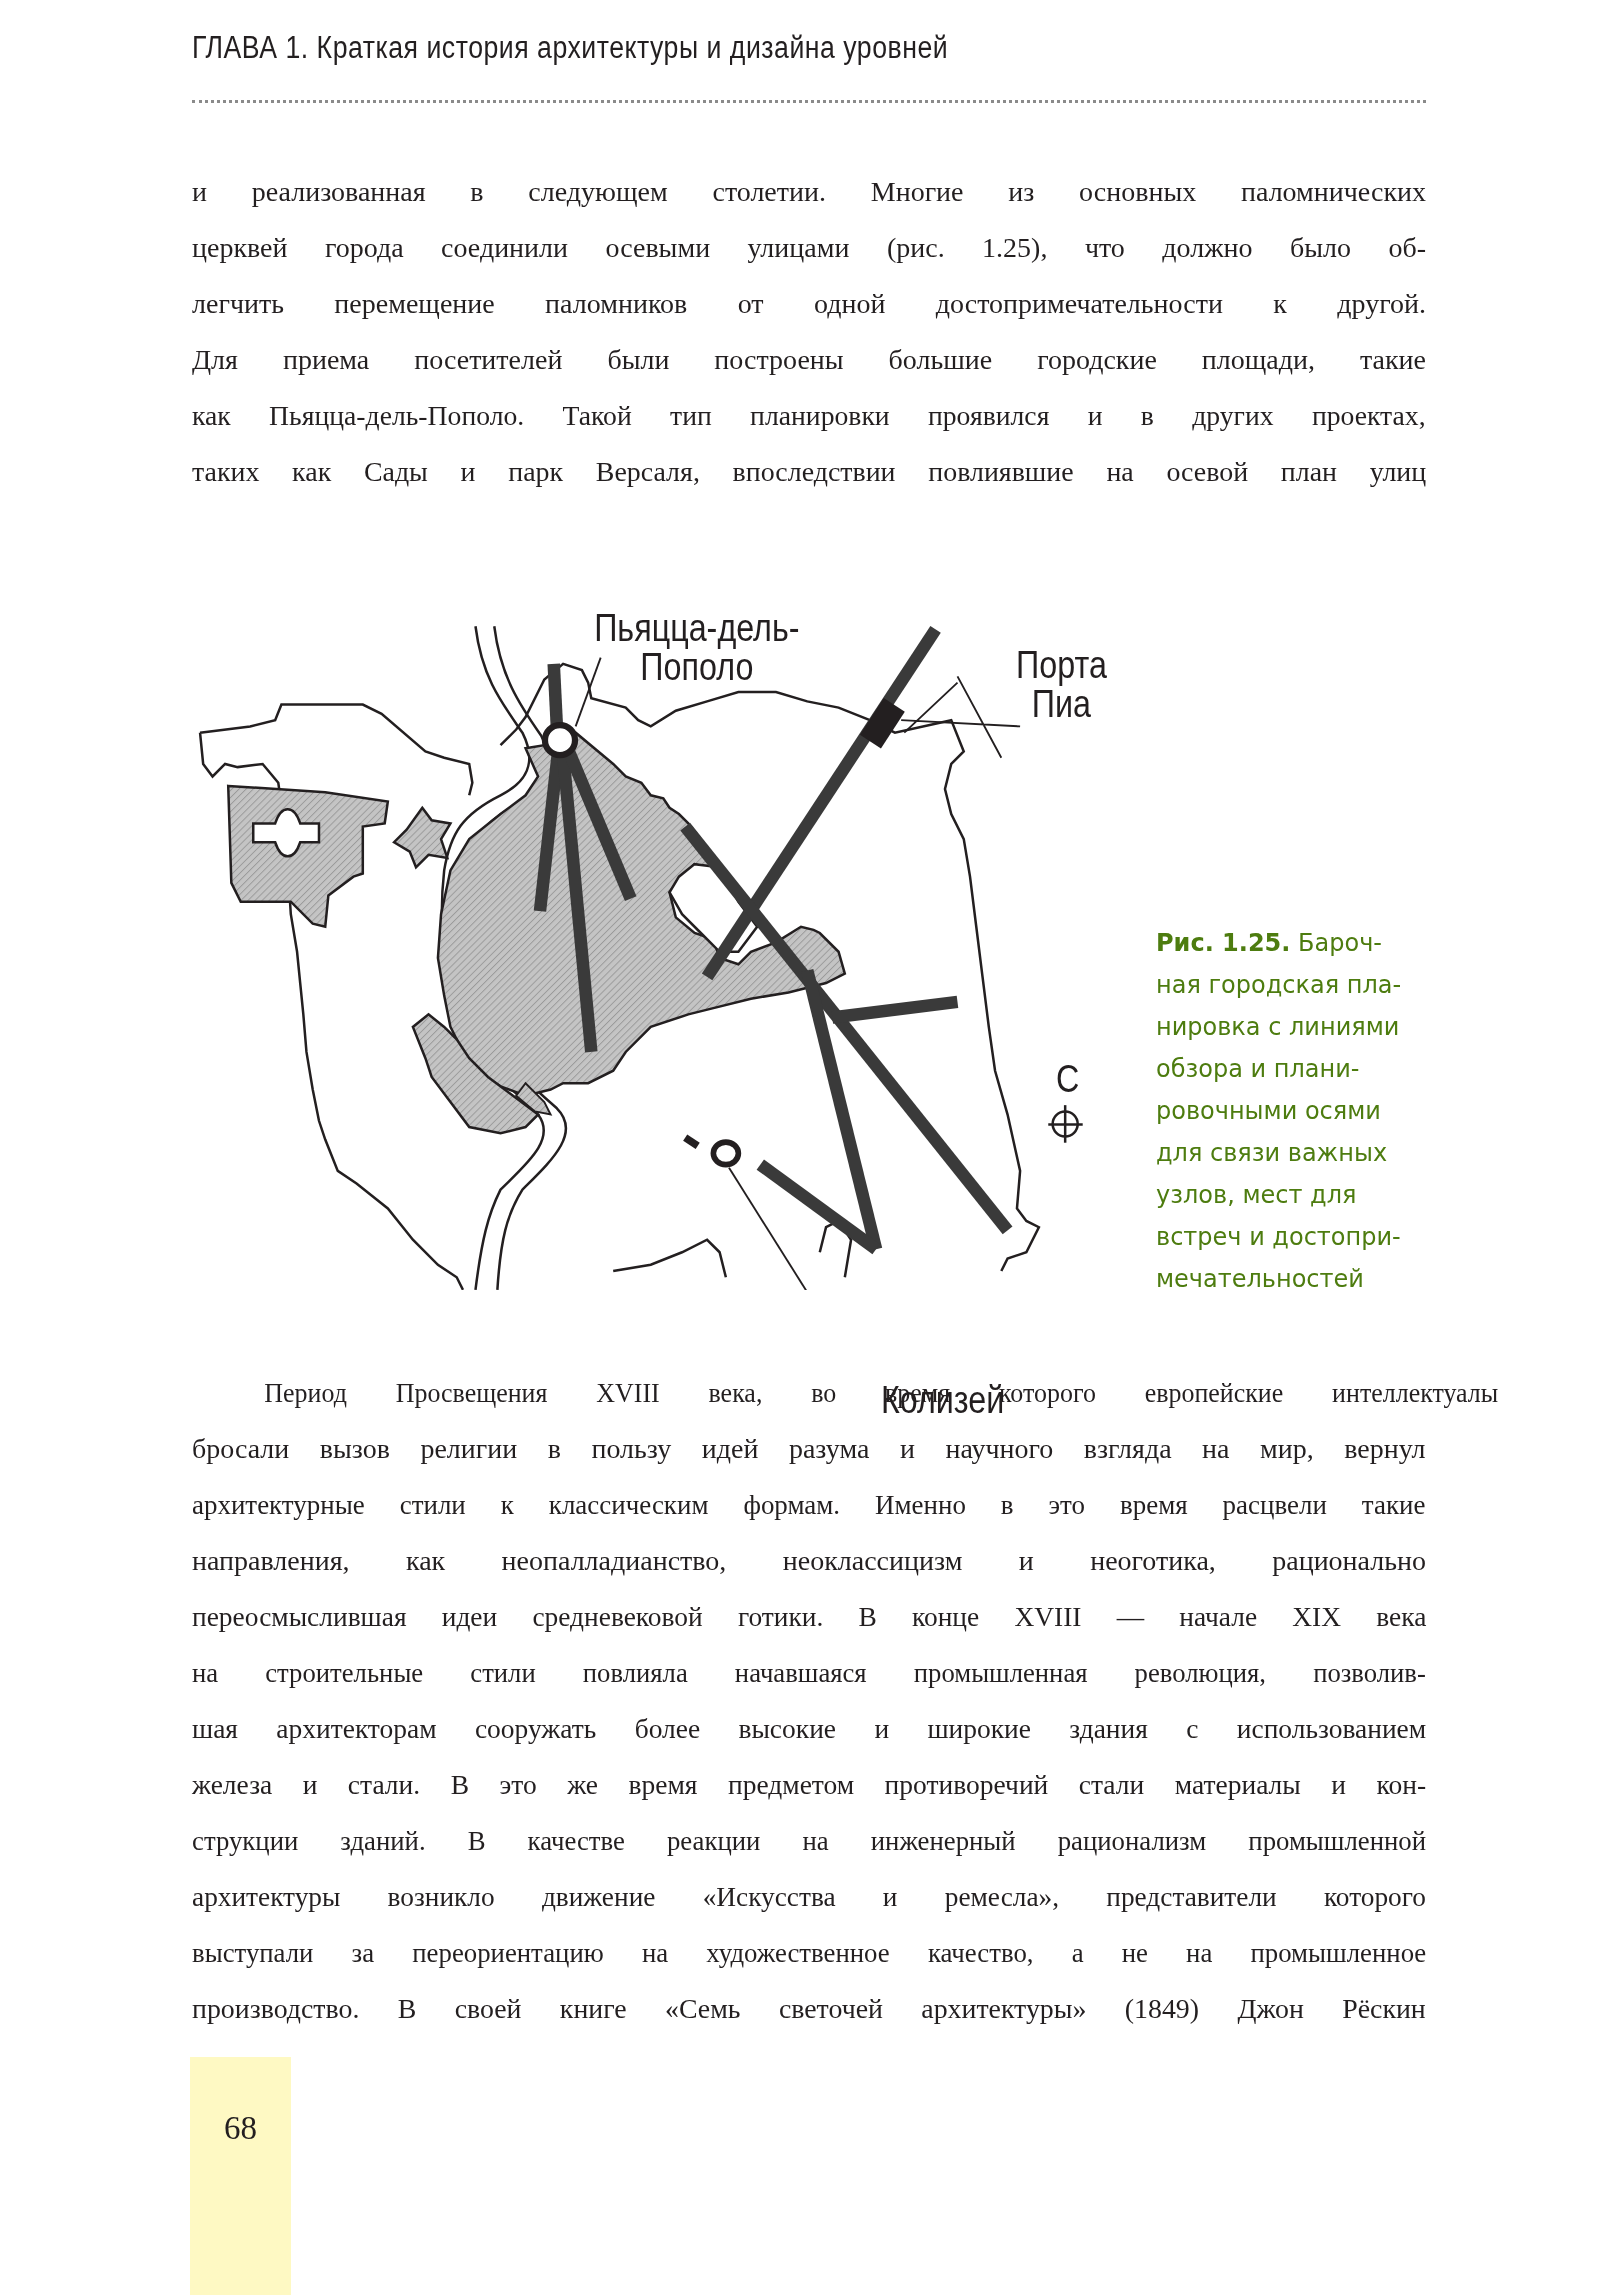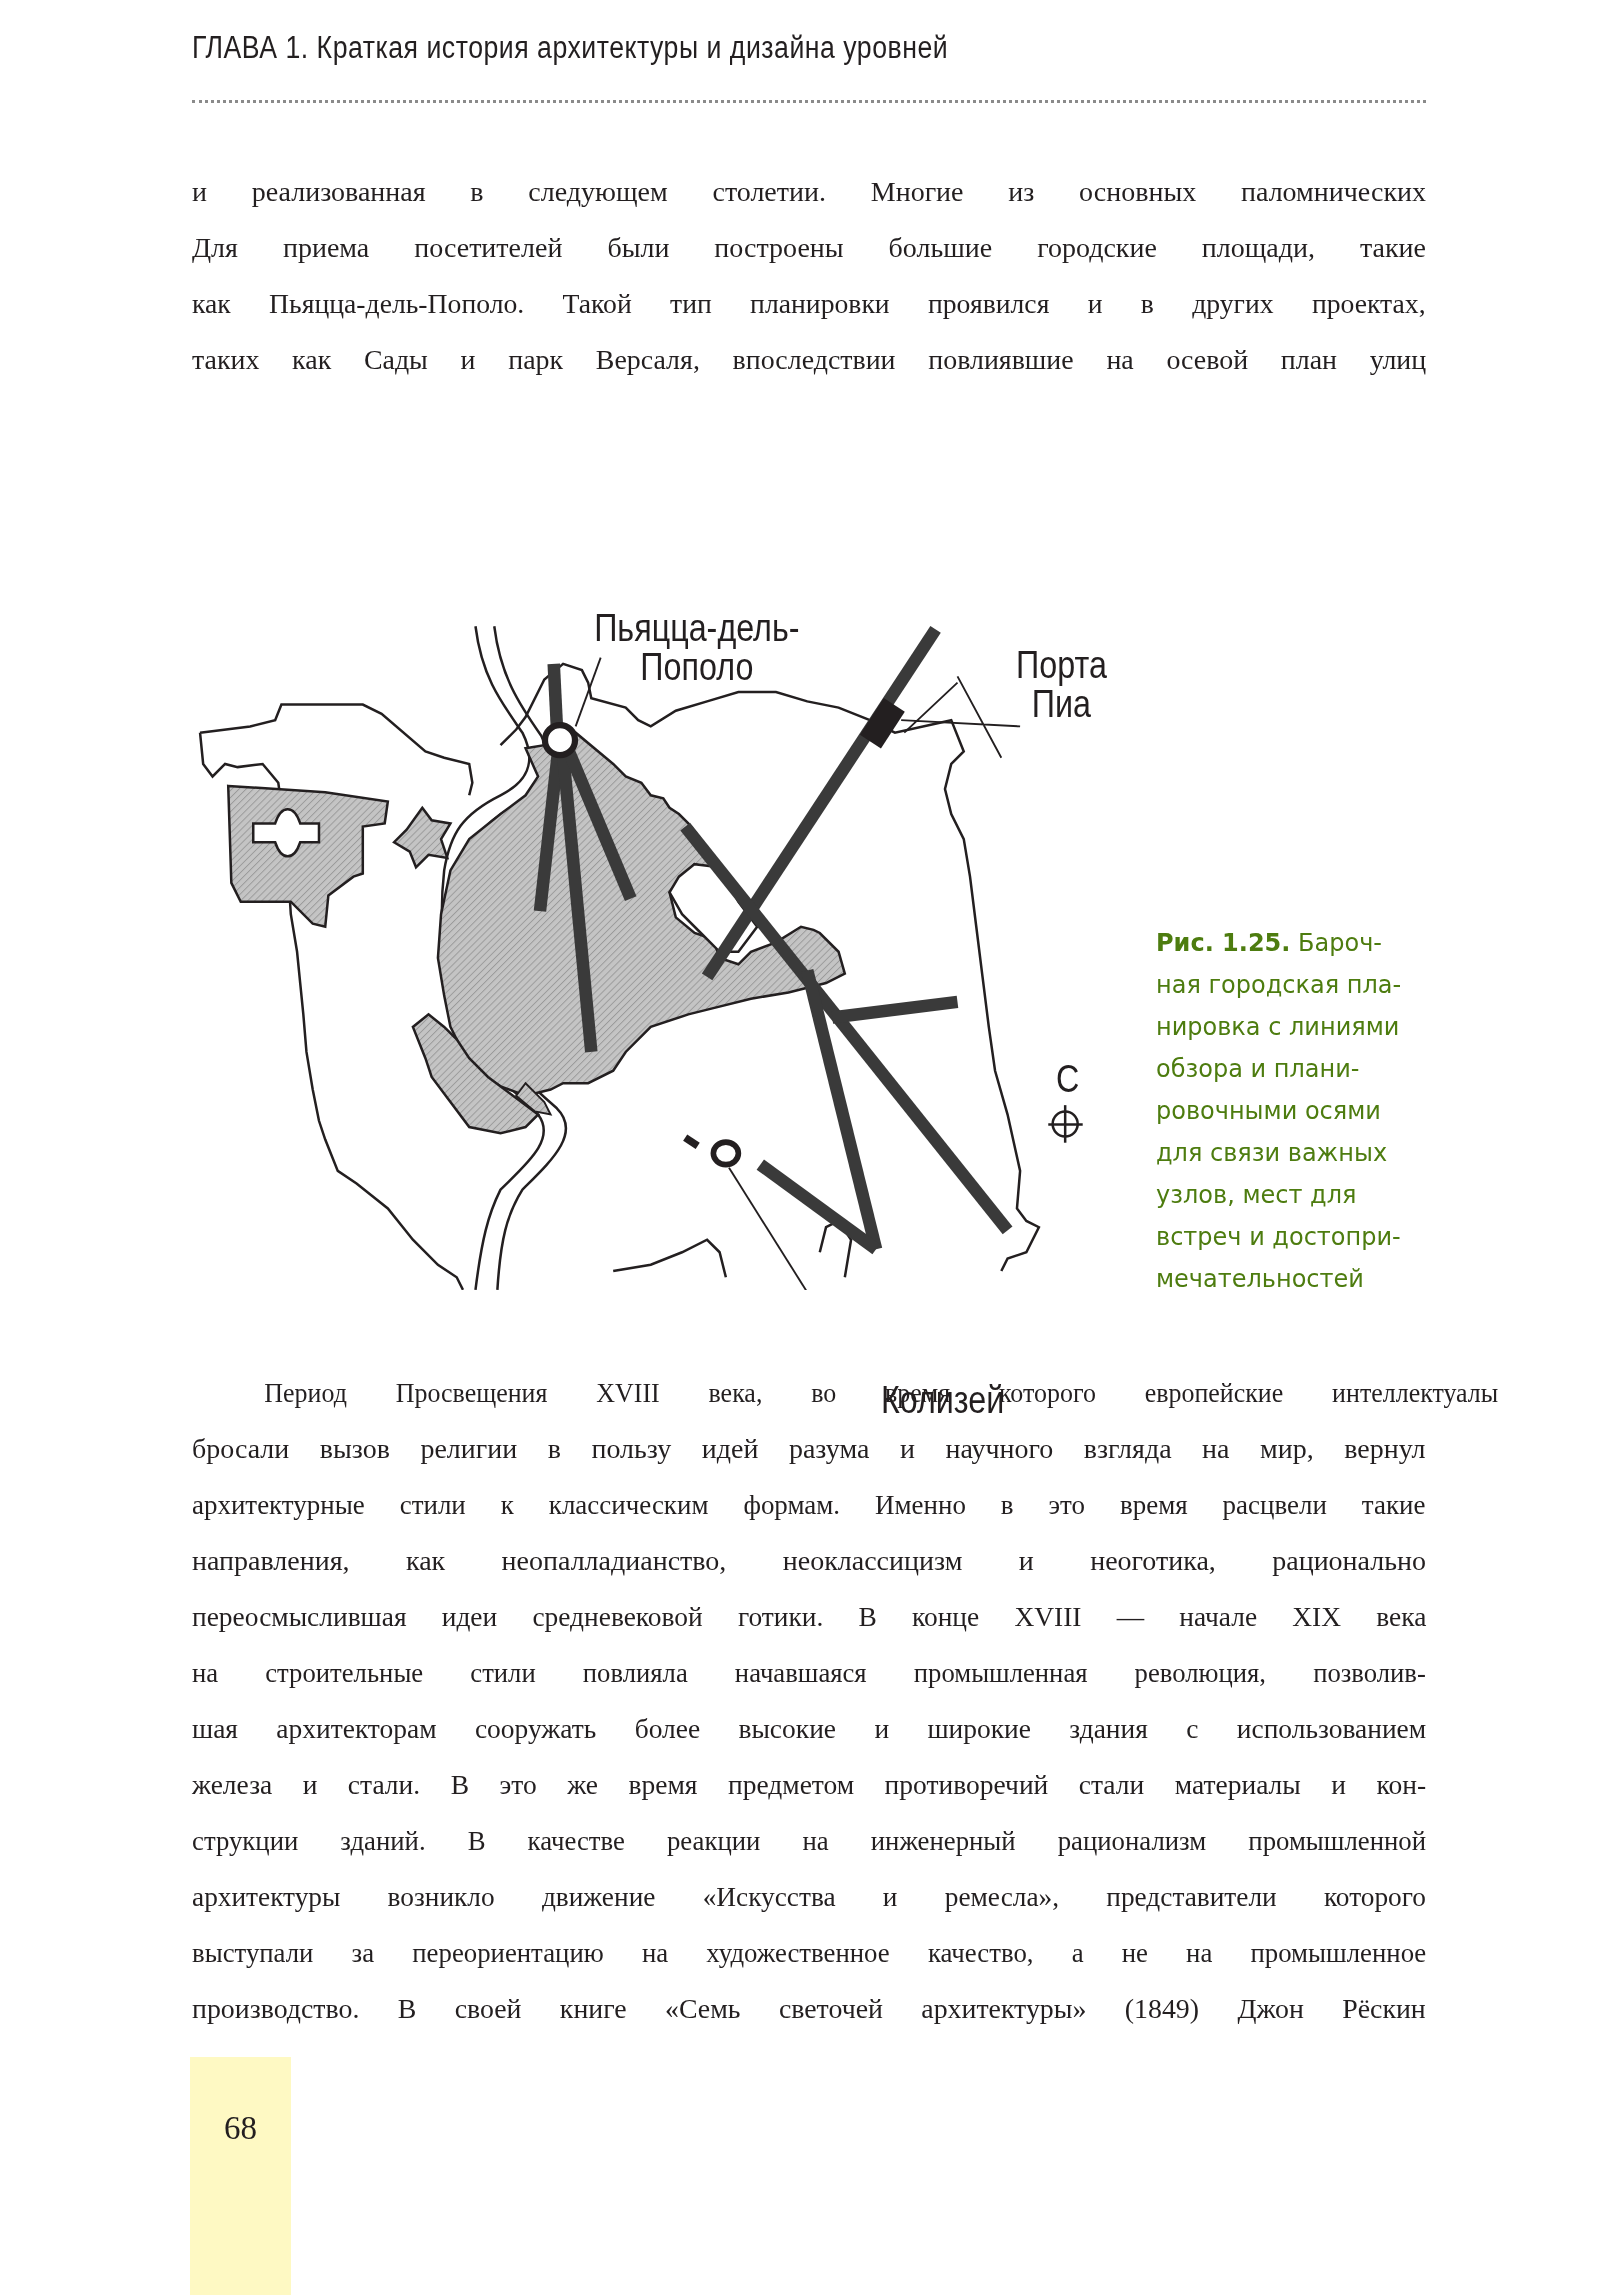--- a/index.html
+++ b/index.html
@@ -49,20 +49,22 @@
   }
 </style>
 </head>
 <body>
 
 <div class="running-head">ГЛАВА 1. Краткая история архитектуры и дизайна уровней</div>
 <div class="head-rule"></div>
 
 <div class="para" id="para1">
   <span class="line" style="display: block; width: 1234px;">и реализованная в следующем столетии. Многие из основных паломнических</span>
+  <span class="line" style="display: block; width: 1234px;">церквей города соединили осевыми улицами (рис. 1.25), что должно было об-</span>
+  <span class="line" style="display: block; width: 1234px;">легчить перемещение паломников от одной достопримечательности к другой.</span>
   <span class="line" style="display: block; width: 1234px;">Для приема посетителей были построены большие городские площади, такие</span>
   <span class="line" style="display: block; width: 1248px; transform: scaleX(0.98846);">как Пьяцца-дель-Пополо. Такой тип планировки проявился и в других проектах,</span>
   <span class="line" style="display: block; width: 1238px; transform: scaleX(0.996964);">таких как Сады и парк Версаля, впоследствии повлиявшие на осевой план улиц</span>
 </div>
 
 <div class="figure">
   <svg width="939" height="714" viewBox="0 0 1500 1140">
     <defs>
       <pattern id="hatch" patternUnits="userSpaceOnUse" width="8" height="8" patternTransform="rotate(45)">
         <rect width="8" height="8" fill="#c4c4c4"></rect>

